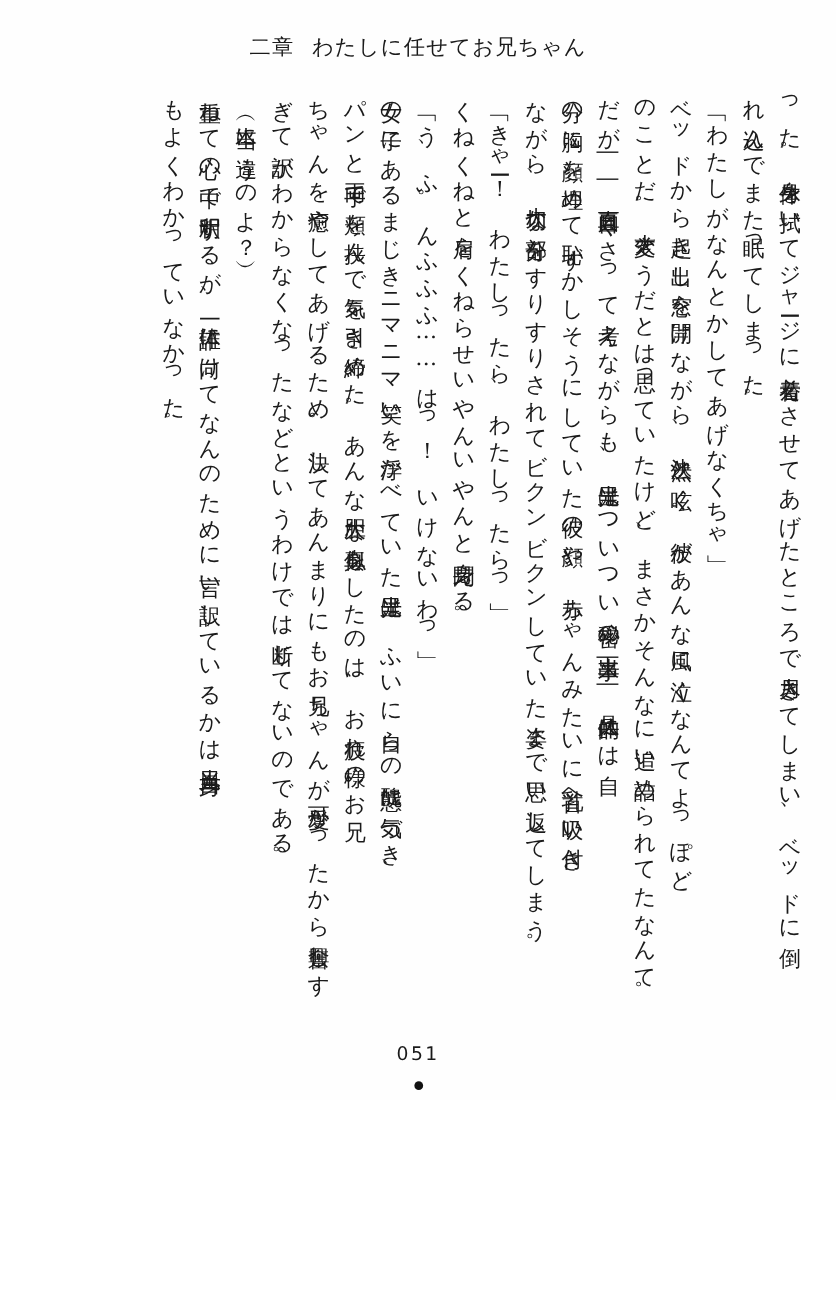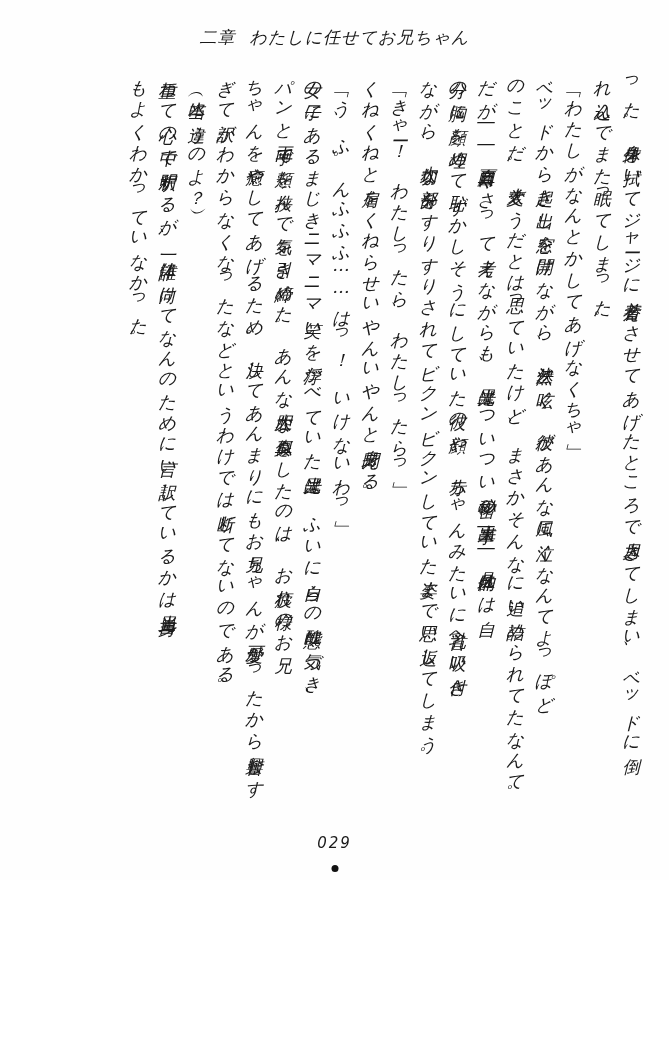--- a/index.html
+++ b/index.html
@@ -15,21 +15,20 @@
     color: #1a1a1a;
     overflow: hidden;
   }
 
   .page {
     position: absolute;
     inset: 0;
     width: 669px;
     height: 880px;
     background: #fefefe;
-    font-style: italic;
   }
 
   
   .chapter-header {
     position: absolute;
     top: 26px;
     left: 0;
     width: 669px;
     text-align: center;
     font-size: 17px;
@@ -130,17 +129,17 @@
       <div class="col indent">「う、ふ。んふふふ……はっ！　いけないわっ」</div>
       <div class="col">女の子にあるまじきニマニマ笑いを浮かべていた光里は、ふいに自らの醜態に気づき、</div>
       <div class="col">パンと両手で頬を挟んで気を引き締めた。あんな大胆な真似をしたのは、お疲れ様のお兄</div>
       <div class="col">ちゃんを癒やしてあげるため。決してあんまりにもお兄ちゃんが可愛かったから興奮しす</div>
       <div class="col">ぎて訳がわからなくなったなどというわけでは断じてないのである。</div>
       <div class="col indent">（本当に違うのよ？）</div>
       <div class="col">重ねて心の中で釈明するが、一体誰に向けてなんのために言い訳しているかは光里自身</div>
       <div class="col">もよくわかっていなかった。</div>
     </div>
 
-  <div class="page-number">029</div>
+  <div class="page-number">051</div>
 
   <div class="footer-dot"></div>
 
 </div>
 
 </body></html>

